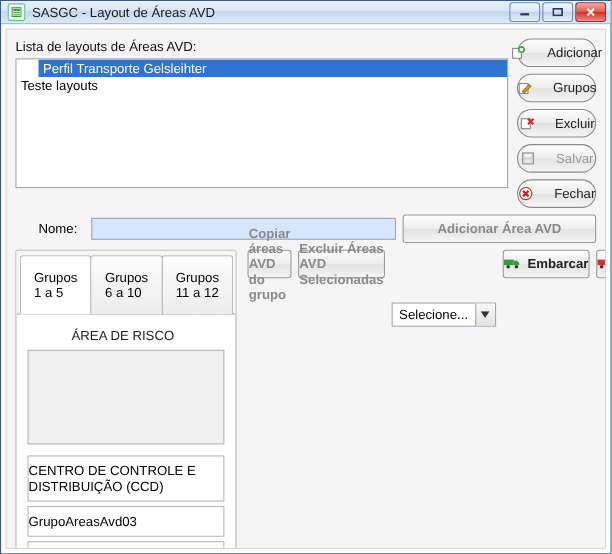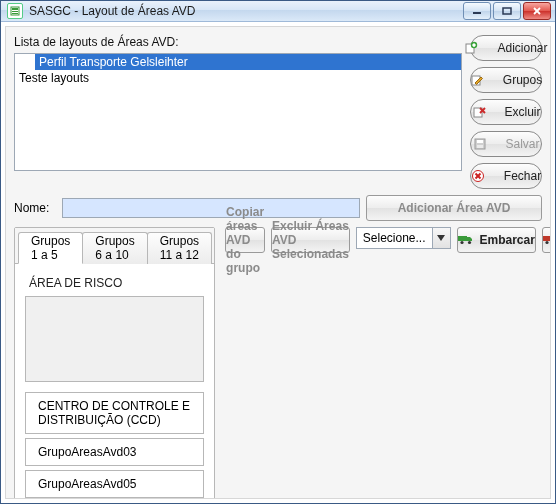--- a/index.html
+++ b/index.html
@@ -116,20 +116,21 @@
     color: #9a9a9a;
   }
   .btn .ic { width:16px; height:16px; display:inline-flex; align-items:center; justify-content:center; }
   .btn .ic svg { display:block; }
 
   
   .nome-row {
     display: flex;
     align-items: center;
     gap: 6px;
+    margin-left: 21px;
   }
   .nome-row .lbl { width: 42px; }
   .nome-input {
     flex: 1;
     height: 20px;
     border: 1px solid #9da8b5;
     background: #d6e6ff;
     padding: 0 4px;
     font: inherit;
     width: 10px;
@@ -165,21 +166,21 @@
   }
   .tab-strip {
     display: flex;
     padding: 3px 3px 0 3px;
     gap: 0;
     background: #f5f5f5;
     border-bottom: 1px solid #b7b7b7;
     position: relative;
   }
   .tab {
-    padding: 1px 12px;
+    padding: 12px 12px;
     border: 1px solid #b7b7b7;
     border-bottom: none;
     background: linear-gradient(to bottom,#fdfdfd,#ececec);
     font-size: 12px;
     border-top-left-radius: 3px;
     border-top-right-radius: 3px;
     margin-right: -1px;
     position: relative;
     top: 1px;
     cursor: default;
@@ -191,31 +192,32 @@
   }
   .tab-body {
     flex: 1;
     padding: 8px;
     overflow: auto;
   }
   .group-header {
     font-size: 12px;
     color: #222;
     padding: 4px 6px;
+    margin-left: 36px;
   }
   .group-box {
     border: 1px solid #b7b7b7;
     background: #f0f0f0;
     height: 86px;
     margin: 2px 2px 10px 2px;
   }
   .group-item {
     border: 1px solid #b7b7b7;
     background: #fff;
-    padding: 6px 12px;
+    padding: 6px 0;
     margin: 4px 2px;
     font-size: 12px;
   }
 
   .right-btn {
     height: 26px;
     border: 1px solid #9a9a9a;
     border-radius: 3px;
     background: linear-gradient(to bottom, #fdfdfd, #ededed 50%, #e2e2e2 51%, #f4f4f4);
     display: flex;
@@ -228,20 +230,21 @@
     font-weight: bold;
   }
   .right-btn.enabled { color: #222; }
 
   .combo {
     height: 22px;
     border: 1px solid #9da8b5;
     background: #fff;
     display: flex;
     align-items: stretch;
+    margin-top: 48px;
   }
   .combo .combo-text {
     flex: 1;
     padding: 0 6px;
     display: flex;
     align-items: center;
   }
   .combo .combo-arrow {
     width: 18px;
     border-left: 1px solid #9da8b5;

